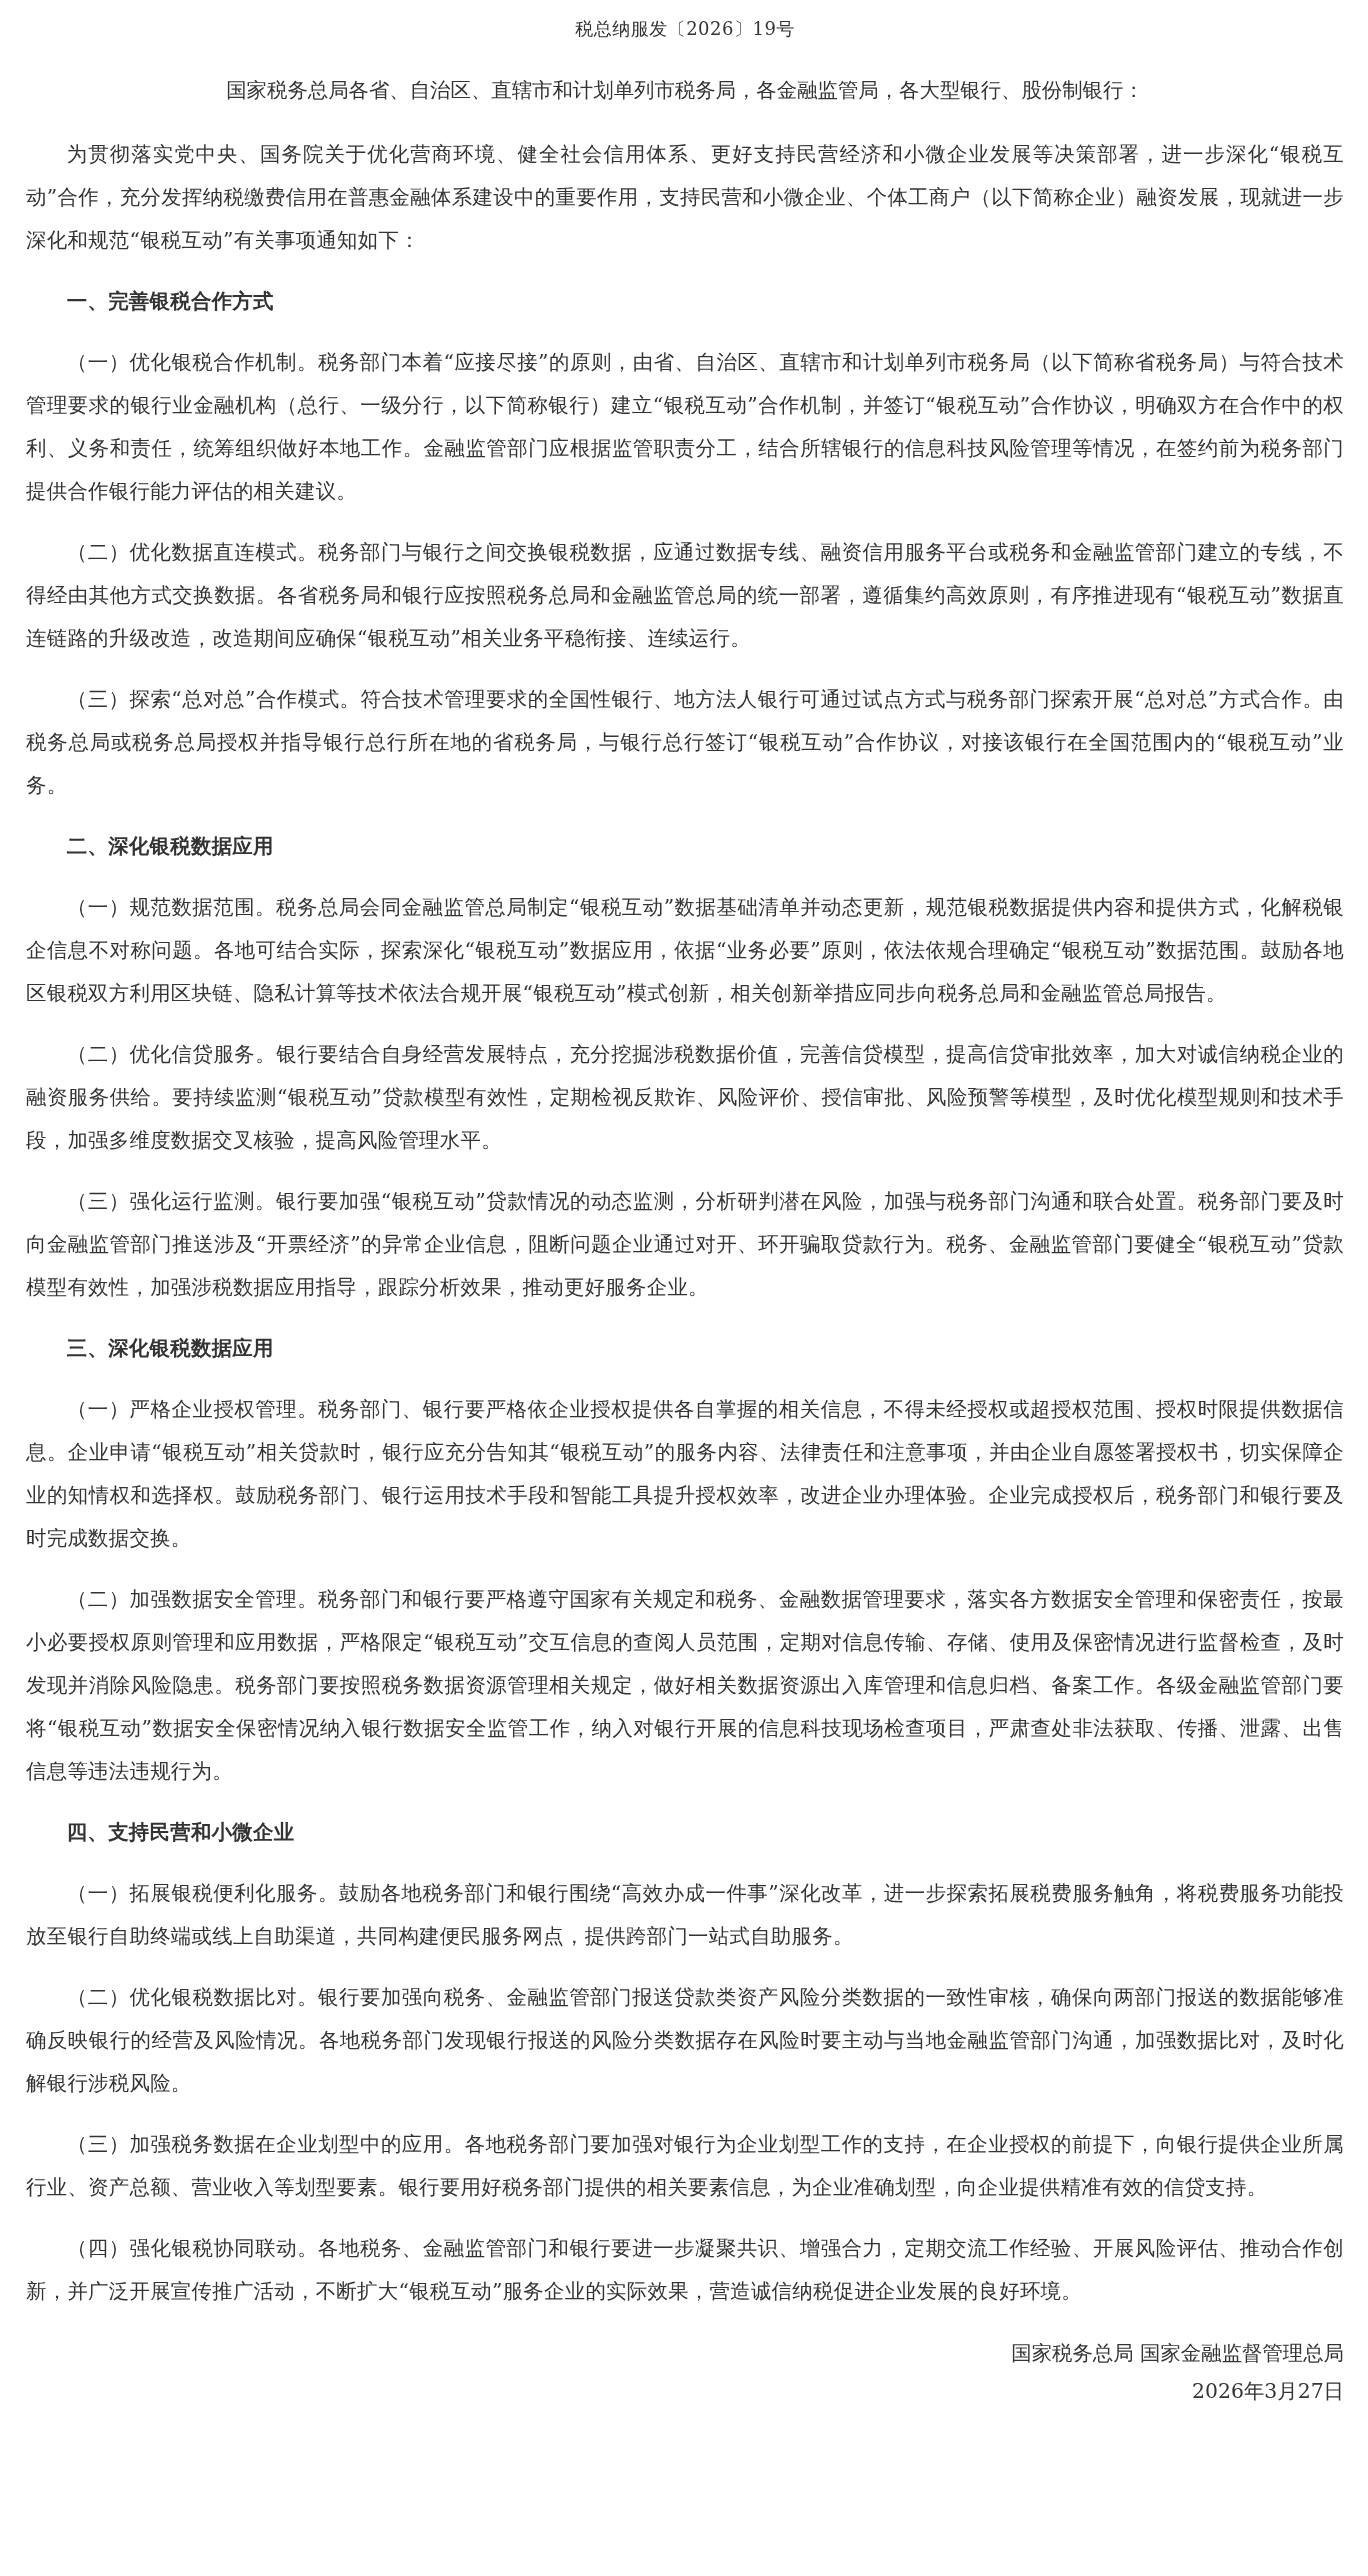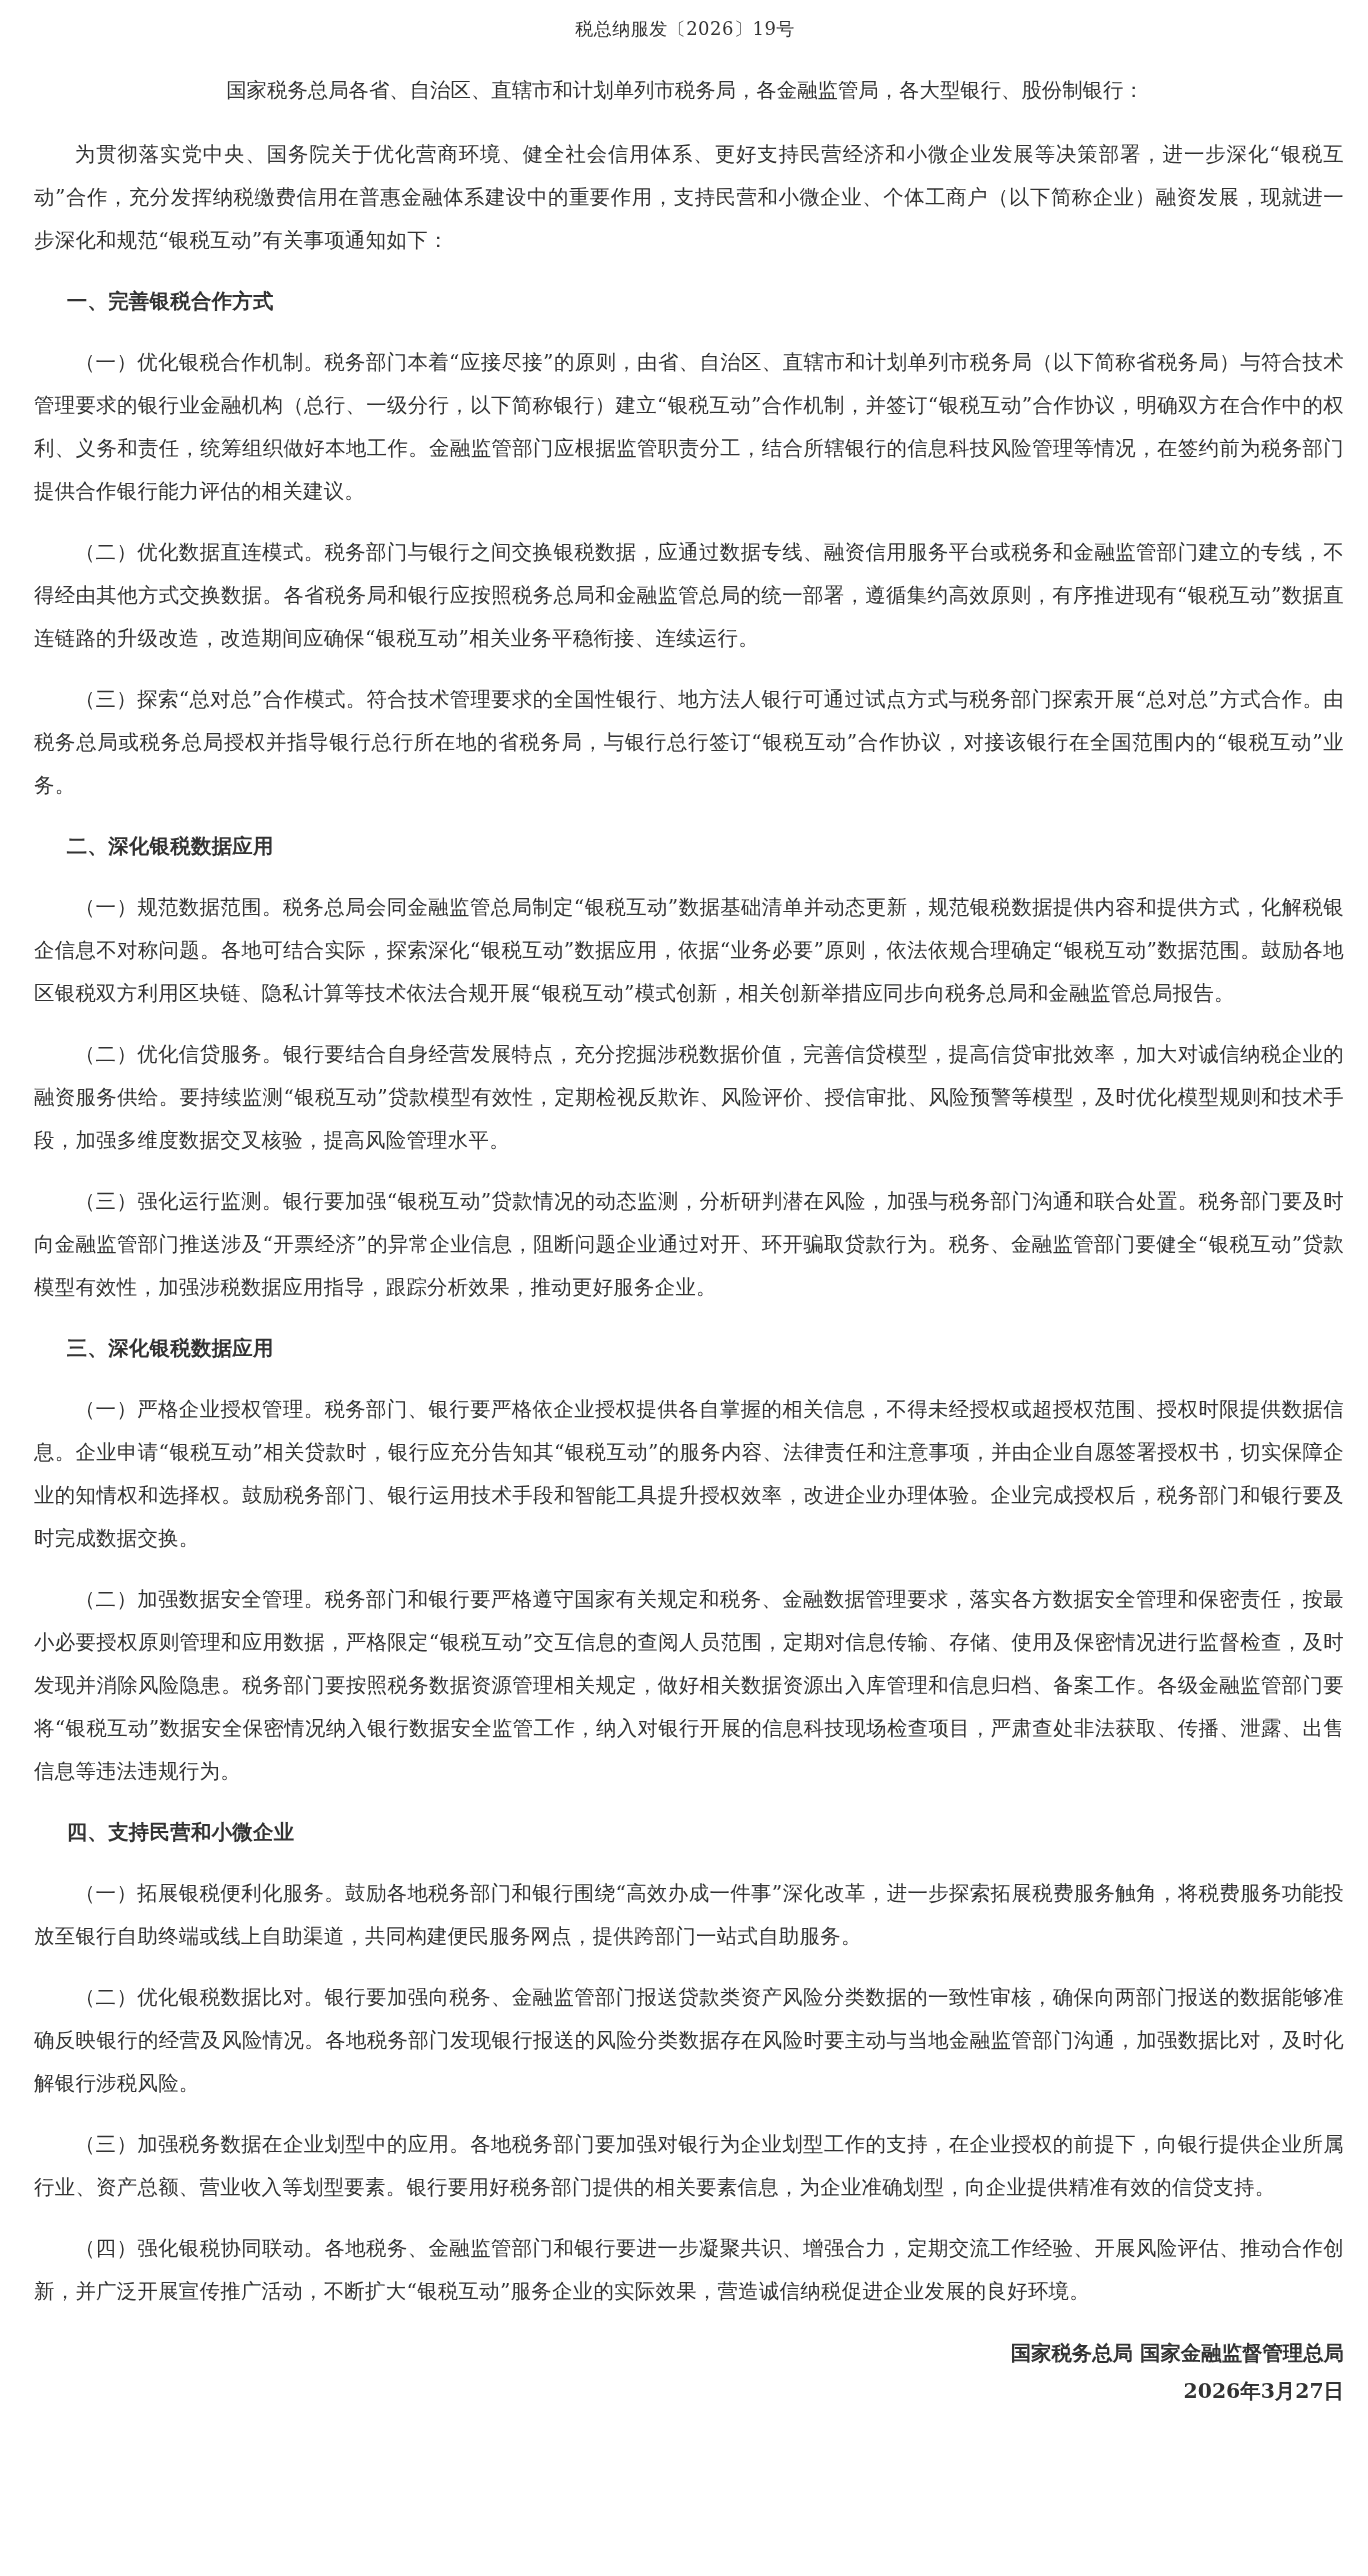--- a/index.html
+++ b/index.html
@@ -31,42 +31,41 @@
   .addressee {
     font-size: 20.4px;
     line-height: 43px;
     margin: 0 0 21px 0;
     text-align: center;
   }
   p.para {
     font-size: 20.4px;
     line-height: 43px;
     text-indent: 2em;
-    margin: 0 0 18px 8px;
+    margin: 0 0 18px 0;
     text-align: justify;
     letter-spacing: 0.3px;
   }
   h2.section {
     font-size: 20.4px;
     line-height: 43px;
     font-weight: bold;
     margin: 0 0 18px 0;
     text-indent: 2em;
     letter-spacing: 0.3px;
   }
   .signature {
     text-align: right;
     font-size: 20.4px;
     line-height: 38px;
     margin-top: 21px;
     padding-right: 0px;
   }
   .signature div {
     margin: 0;
-    font-weight: bold;
   }
 </style>
 </head>
 <body>
 
 <div class="doc">
   <div class="doc-number">税总纳服发〔2026〕19号</div>
 
   <div class="addressee">国家税务总局各省、自治区、直辖市和计划单列市税务局，各金融监管局，各大型银行、股份制银行：</div>
 

